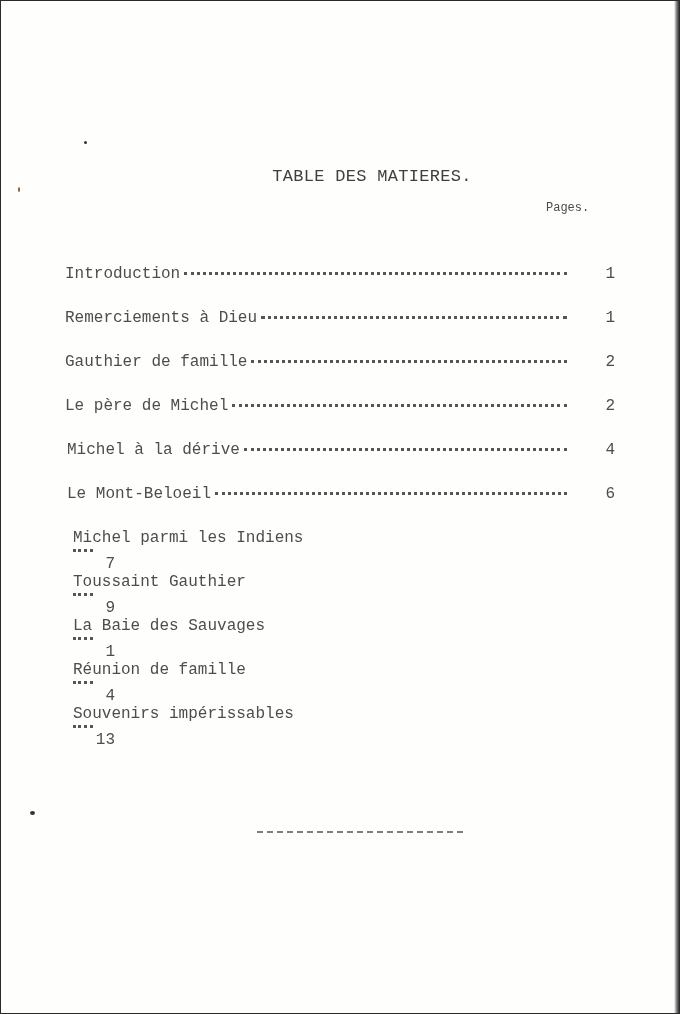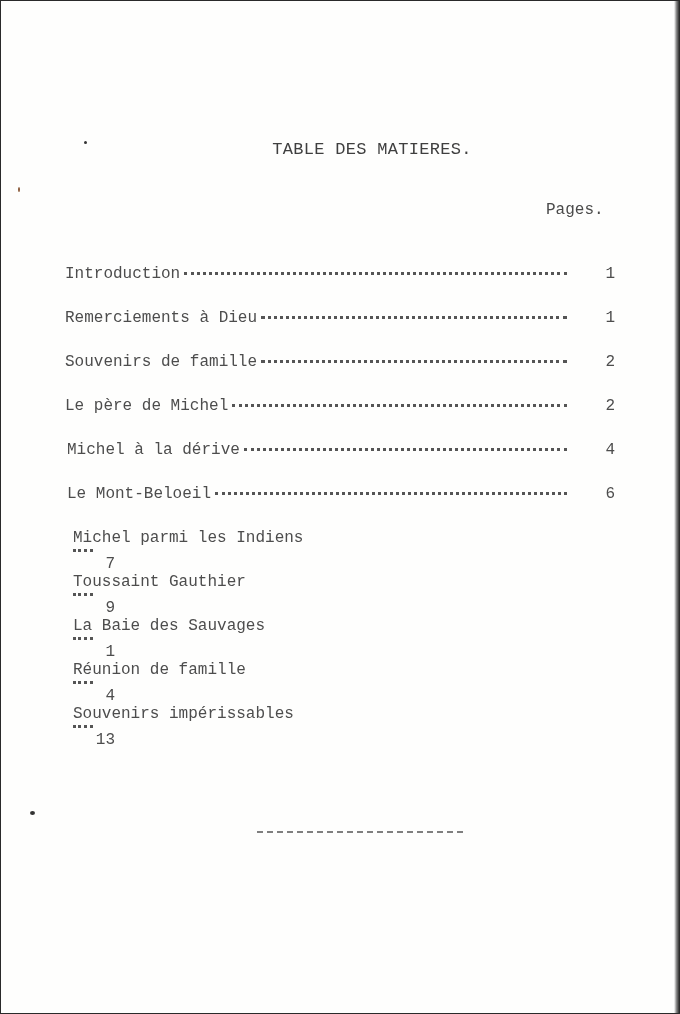--- a/index.html
+++ b/index.html
@@ -14,28 +14,28 @@
       width: 678px; height: 1012px;
       border: 1px solid #2a2a2a;
       background: #fefefd;
       box-sizing: content-box;
     }
     .right-edge {
       position: absolute; top: 0; right: 0; width: 5px; height: 1012px;
       background: linear-gradient(to right, #fff 0%, #888 50%, #333 100%);
     }
     .title {
-      position: absolute; top: 139px; left: 0; width: 680px;
+      position: absolute; top: 166px; left: 0; width: 680px;
       text-align: center; font-size: 17px; letter-spacing: 0.3px;
       color: #3f3f3f;
       padding-left: 62px; box-sizing: border-box;
     }
     .pages-label {
       position: absolute; top: 200px; left: 545px;
-      font-size: 16px; color: #4a4a4a;
+      font-size: 12px; color: #4a4a4a;
     }
     .toc {
       position: absolute; top: 264px; left: 64px; width: 550px;
       list-style: none; margin: 0; padding: 0;
     }
     .toc-row {
       display: flex; align-items: baseline;
       height: 44px; font-size: 16px; color: #4d4d4d; font-family: Liberation Mono, monospace;
     }
     .toc-row:nth-child(n+5) { padding-left: 2px; }
@@ -76,21 +76,21 @@
       <span class="toc-title">Introduction</span>
       <span class="toc-leader"></span>
       <span class="toc-page">1</span>
     </li>
     <li class="toc-row">
       <span class="toc-title">Remerciements à Dieu</span>
       <span class="toc-leader"></span>
       <span class="toc-page">1</span>
     </li>
     <li class="toc-row">
-      <span class="toc-title">Souvenirs de famille</span>
+      <span class="toc-title">Gauthier de famille</span>
       <span class="toc-leader"></span>
       <span class="toc-page">2</span>
     </li>
     <li class="toc-row">
       <span class="toc-title">Le père de Michel</span>
       <span class="toc-leader"></span>
       <span class="toc-page">2</span>
     </li>
     <li class="toc-row">
       <span class="toc-title">Michel à la dérive</span>

